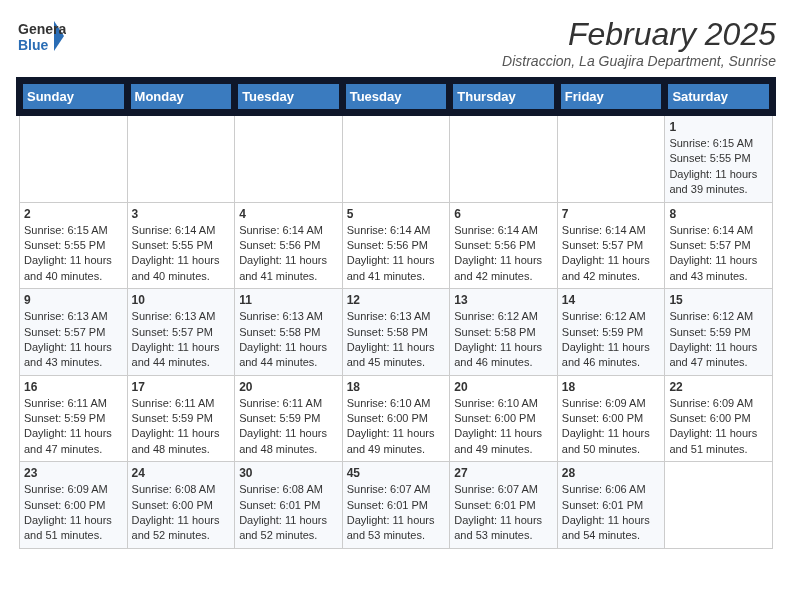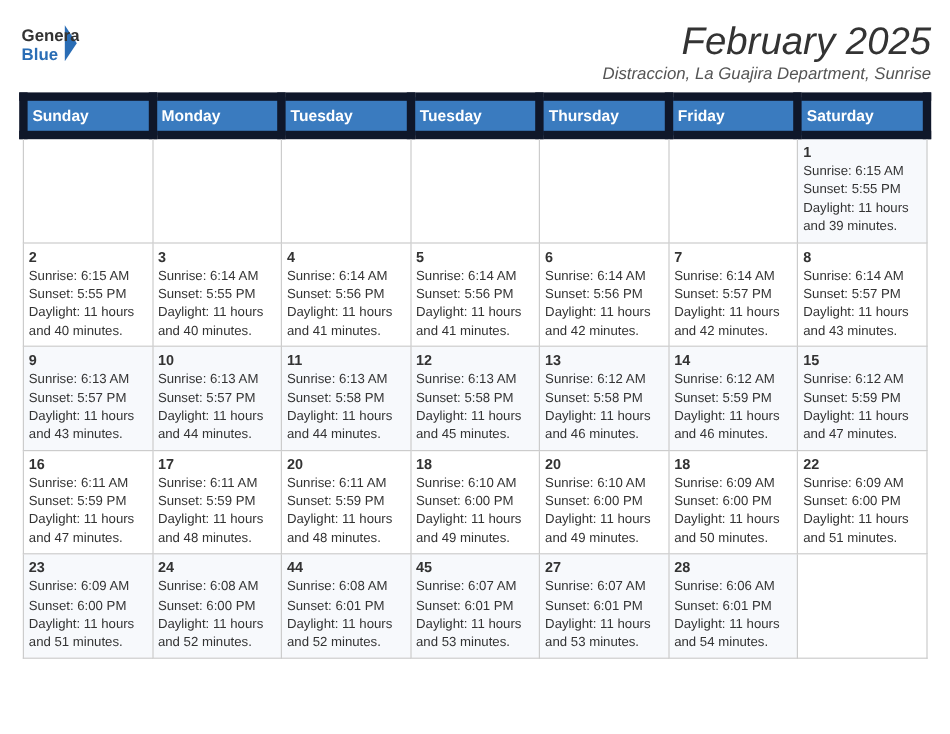--- a/index.html
+++ b/index.html
@@ -261,21 +261,21 @@
 Sunset: 6:00 PM
 Daylight: 11 hours and 51 minutes.</div>
         </td>
         <td>
           <span class="day-num">24</span>
           <div class="day-info" style="white-space: pre-wrap;">Sunrise: 6:08 AM
 Sunset: 6:00 PM
 Daylight: 11 hours and 52 minutes.</div>
         </td>
         <td>
-          <span class="day-num">44</span>
+          <span class="day-num">30</span>
           <div class="day-info" style="white-space: pre-wrap;">Sunrise: 6:08 AM
 Sunset: 6:01 PM
 Daylight: 11 hours and 52 minutes.</div>
         </td>
         <td>
           <span class="day-num">45</span>
           <div class="day-info" style="white-space: pre-wrap;">Sunrise: 6:07 AM
 Sunset: 6:01 PM
 Daylight: 11 hours and 53 minutes.</div>
         </td>

